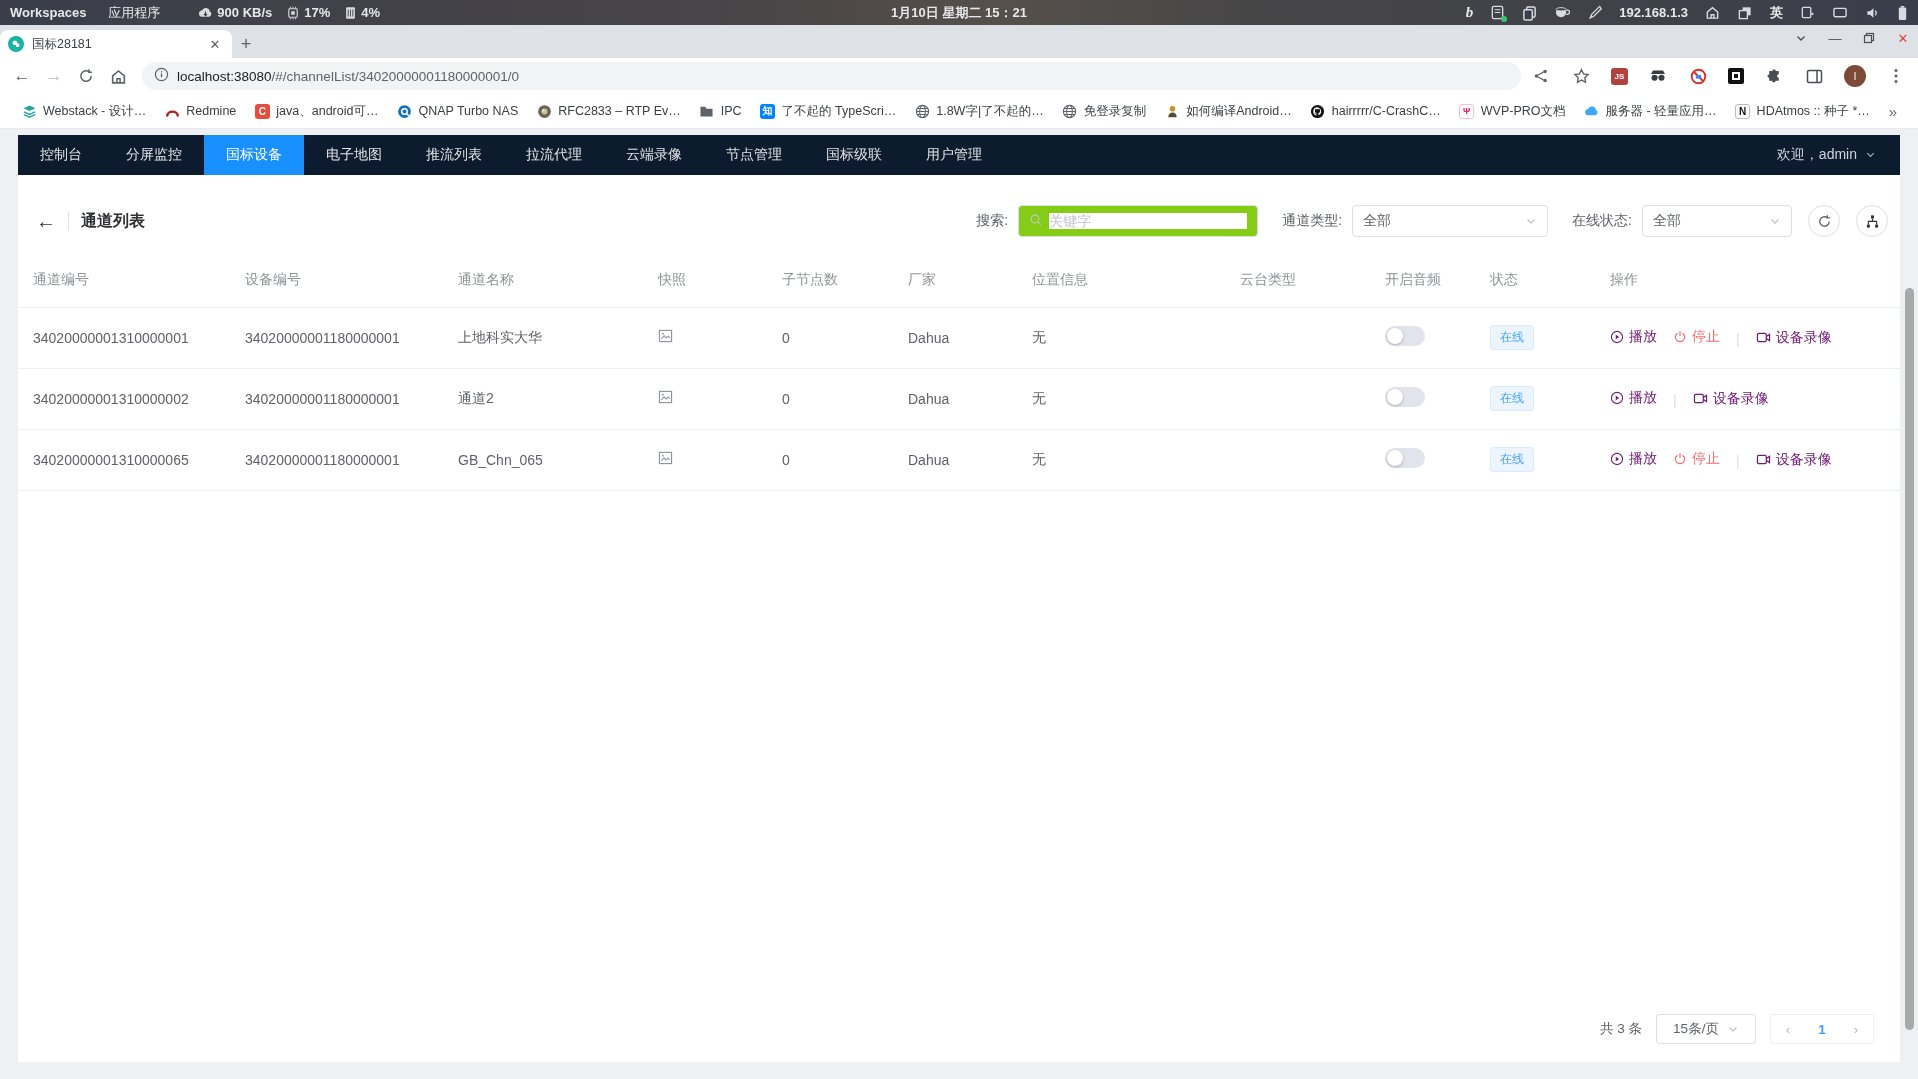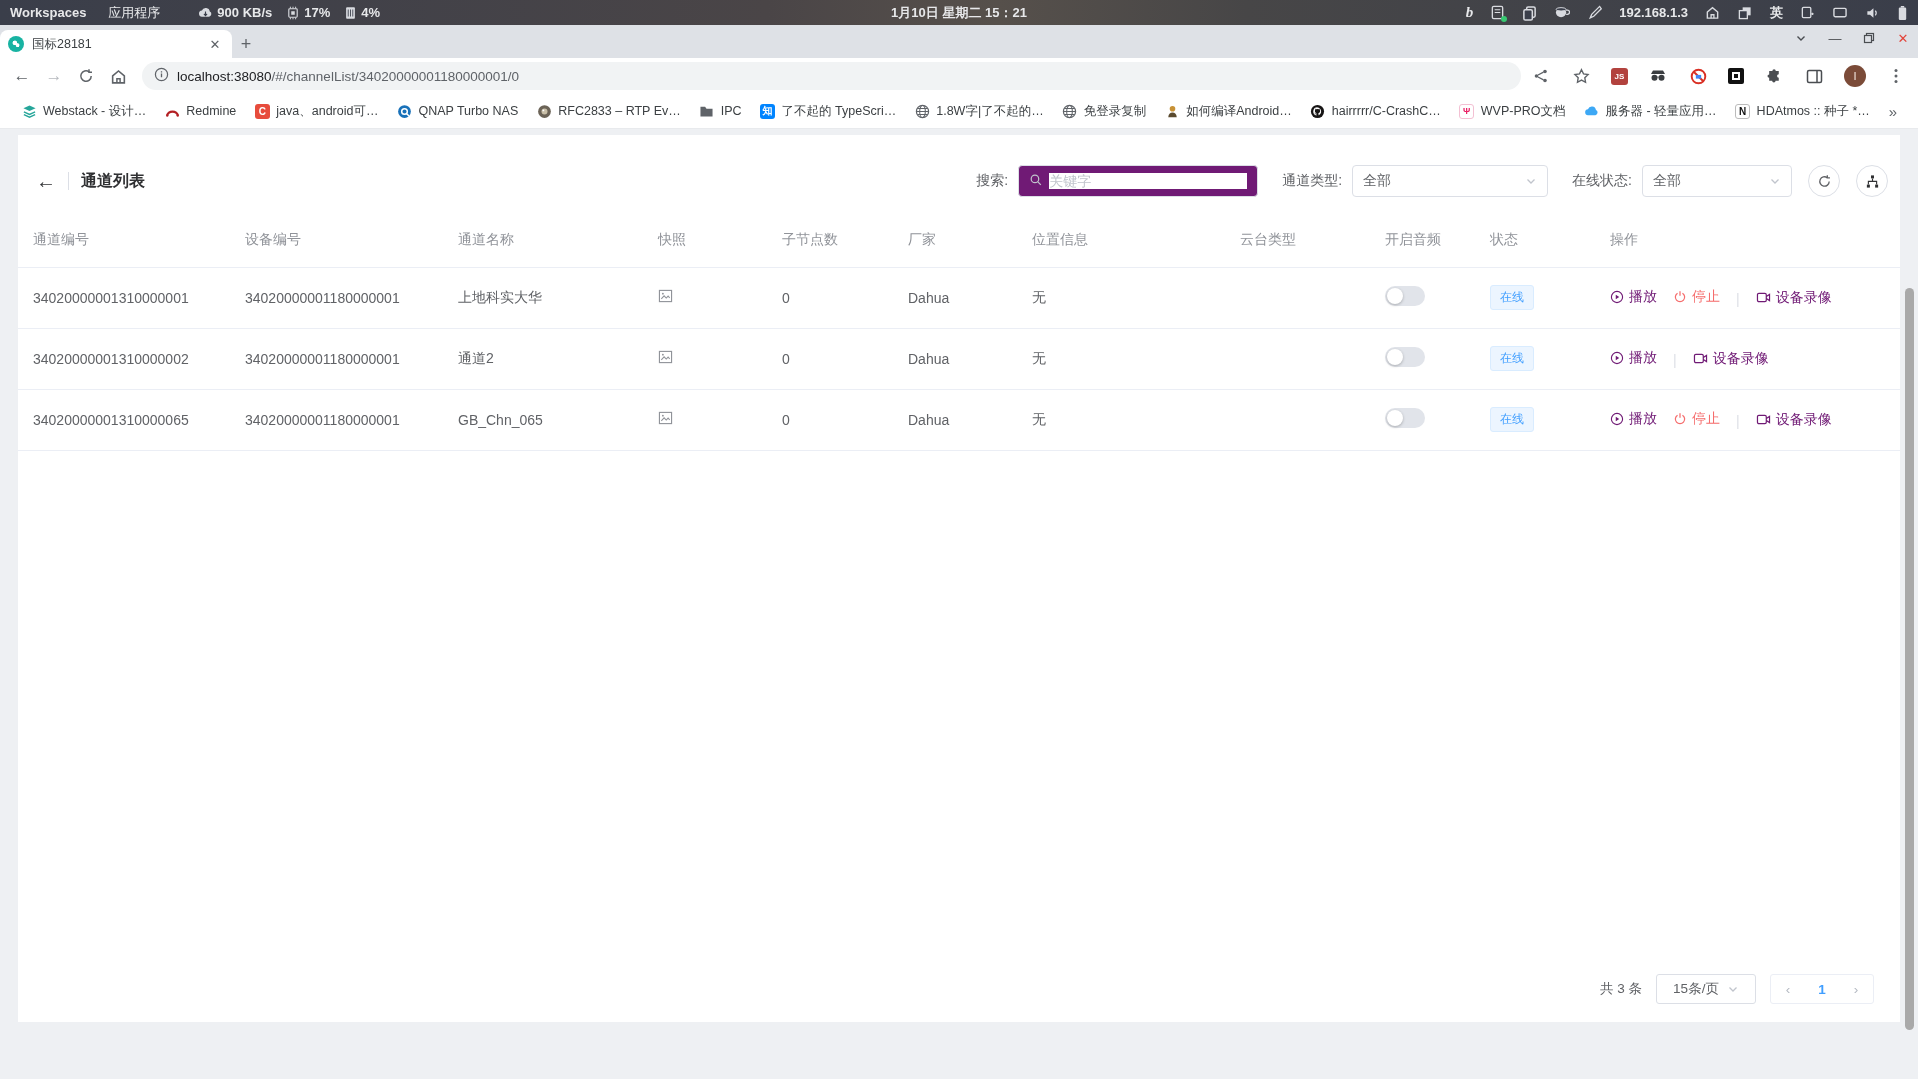--- a/index.html
+++ b/index.html
@@ -69,21 +69,21 @@
   .welcome svg { opacity:.8; }
 
   .content { background:#fff; height:887px; display:flex; flex-direction:column; }
   .pagehead { display:flex; align-items:center; padding:30px 12px 16px 14px; }
   .back { font-size:20px; color:#303133; width:28px; display:flex; align-items:center; justify-content:center; }
   .head-div { width:1px; height:18px; background:#dcdfe6; margin:0 12px 0 8px; }
   .page-title { font-size:16px; font-weight:bold; color:#303133; }
   .filters { margin-left:auto; display:flex; align-items:center; gap:10px; font-size:14px; color:#606266; }
   .flabel { margin-left:14px; }
   .inputbox { width:240px; height:32px; border:1px solid #dcdfe6; border-radius:4px; display:flex; align-items:center;
-    padding:0 10px; gap:6px; color:#c0c4cc; background:#701a75;justify-content:space-between; }
+    padding:0 10px; gap:6px; color:#c0c4cc; background:#84cc16;justify-content:space-between; }
   .inputbox input { border:none; outline:none; flex:1; font-size:14px; color:#606266; font-family:inherit; }
   .inputbox input::placeholder { color:#c0c4cc; }
   .selectbox { width:196px; height:32px; border:1px solid #dcdfe6; border-radius:4px; display:flex; align-items:center;
     padding:0 10px; color:#606266; background:#fff; }
   .selectbox.small { width:150px; }
   .selectbox .sel-arrow { margin-left:auto; color:#c0c4cc; display:flex; }
   .roundbtn { width:32px; height:32px; border-radius:50%; border:1px solid #dcdfe6; background:#fff; display:flex;
     align-items:center; justify-content:center; color:#606266; margin-left:6px; }
   .roundbtn.dark { color:#303133; }
 
@@ -434,20 +434,40 @@
       <span class="bm">
         <span class="bico">
           <span class="letter-ico" style="background:#fff;color:#111;border:1px solid #bbb;">N</span>
         </span>
         <span>HDAtmos :: 种子 *…</span>
       </span>
       <span class="bm-more">»</span>
     </div>
 
   <div class="page">
+    <div class="appnav">
+      <div id="nav-items" style="display:flex;">
+          <div class="nav-item">控制台</div>
+          <div class="nav-item">分屏监控</div>
+          <div class="nav-item active">国标设备</div>
+          <div class="nav-item">电子地图</div>
+          <div class="nav-item">推流列表</div>
+          <div class="nav-item">拉流代理</div>
+          <div class="nav-item">云端录像</div>
+          <div class="nav-item">节点管理</div>
+          <div class="nav-item">国标级联</div>
+          <div class="nav-item">用户管理</div>
+        </div>
+      <div class="welcome">
+        <span>欢迎，admin</span>
+        <span><svg width="11" height="11" viewBox="0 0 12 12">
+              <path d="M2.5 4.5 6 8l3.5-3.5" fill="none" stroke="#cfd5dc" stroke-width="1.3"></path>
+            </svg></span>
+      </div>
+    </div>
 
     <div class="content">
       <div class="pagehead">
         <span class="back">←</span>
         <span class="head-div"></span>
         <span class="page-title">通道列表</span>
         <div class="filters">
           <span>搜索:</span>
           <div class="inputbox">
             <span><svg width="14" height="14" viewBox="0 0 16 16">

